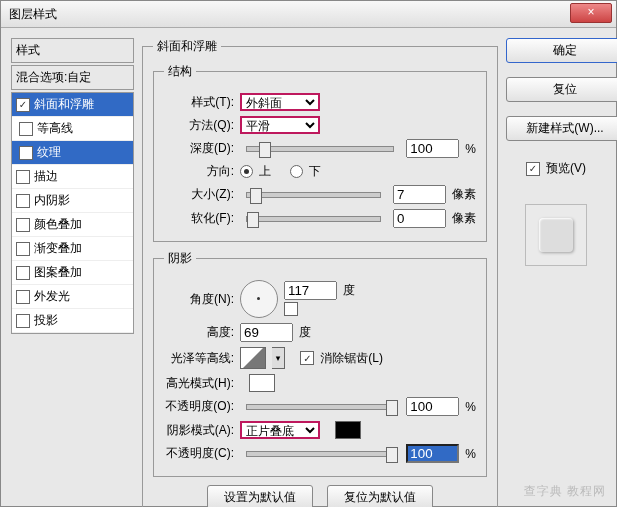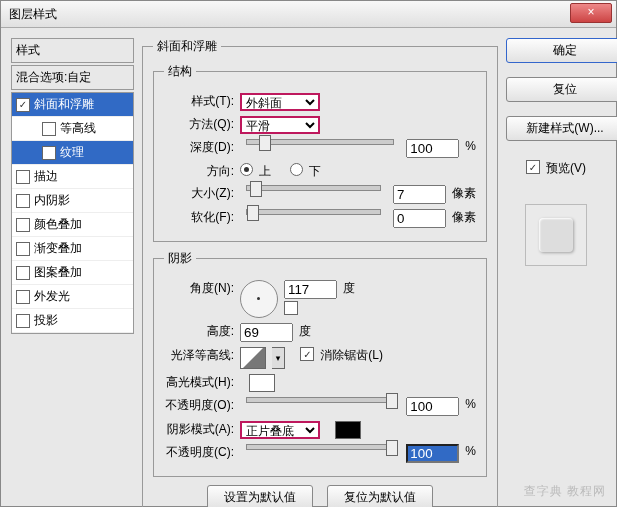--- a/index.html
+++ b/index.html
@@ -5,26 +5,26 @@
 body{margin:0;font-family:"Microsoft YaHei",SimSun,sans-serif;font-size:12px;background:#999;color:#000}
 .window{width:617px;height:507px;background:#e8e8e8;border:1px solid #888;position:relative;box-sizing:border-box}
 .titlebar{height:24px;background:linear-gradient(#f8f8f8,#e0e0e0);border-bottom:1px solid #aaa;padding:1px 8px;font-size:12px;display:flex;align-items:center}
 .titlebar .close{position:absolute;right:4px;top:2px;width:40px;height:18px;background:linear-gradient(#e88,#c44);border:1px solid #933;border-radius:2px;color:#fff;text-align:center;line-height:16px}
 .body{display:flex;padding:10px;gap:8px;height:calc(100% - 24px);box-sizing:border-box}
 .styles-panel{width:123px}
 .styles-panel .hdr{background:#e8e8e8;border:1px solid #999;padding:3px 4px;margin-bottom:2px}
 .styles-list{border:1px solid #999;background:#fff}
 .styles-list .row{padding:3px 4px;display:flex;align-items:center;gap:4px;border-bottom:1px solid #eee}
 .styles-list .row.sel{background:#316ac5;color:#fff}
-.styles-list .row.sub{padding-left:30px}
+.styles-list .row.sub{padding-left:7px}
 .chk{width:12px;height:12px;border:1px solid #666;background:#fff;display:inline-flex;align-items:center;justify-content:center;font-size:10px;color:#333}
 .main{flex:1}
 fieldset{border:1px solid #999;margin:0 0 8px 0;padding:8px 10px}
 legend{padding:0 4px}
-.frow{display:flex;gap:6px;margin:5px 0}
+.frow{display:flex;align-items:center;gap:6px;margin:5px 0}
 .lbl{width:70px;text-align:right}
 select,input[type=text]{border:2px solid #be185d;background:#fff;font-size:12px;height:18px;box-sizing:border-box}
 select{width:80px}
 .num{width:45px;text-align:left;padding:0 2px}
 .slider{flex:1;height:4px;background:#ccc;border:1px solid #888;position:relative;margin:0 6px}
 .thumb{position:absolute;top:-5px;width:10px;height:14px;background:#eee;border:1px solid #666}
 .radio{width:11px;height:11px;border:1px solid #666;border-radius:50%;background:#fff;display:inline-flex;align-items:center;justify-content:center}
 .radio.on::after{content:"";width:5px;height:5px;background:#333;border-radius:50%}
 .angle{width:36px;height:36px;border:1px solid #888;border-radius:50%;background:#f4f4f4;position:relative}
 .angle .dot{position:absolute;width:3px;height:3px;background:#333;border-radius:50%;left:16px;top:16px}

